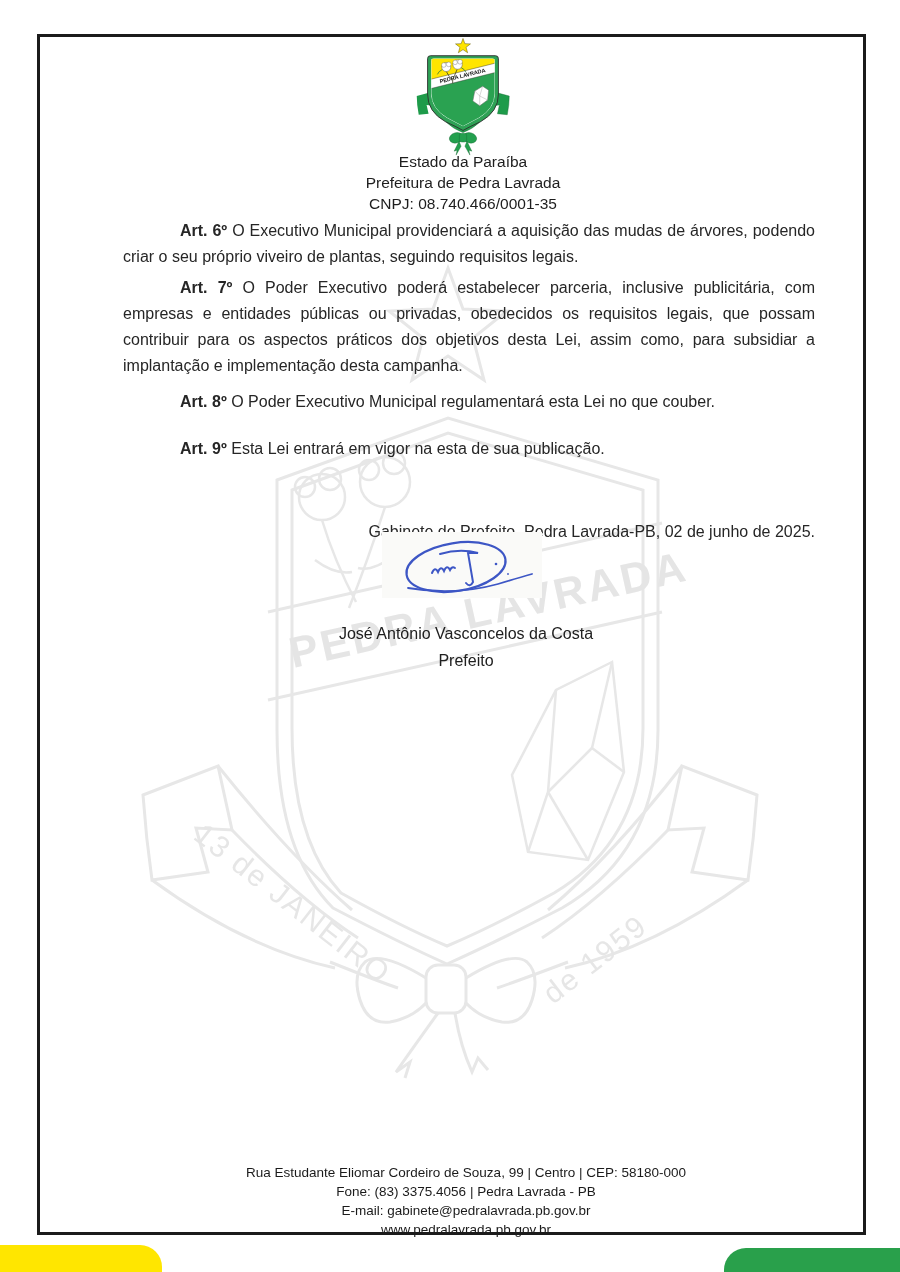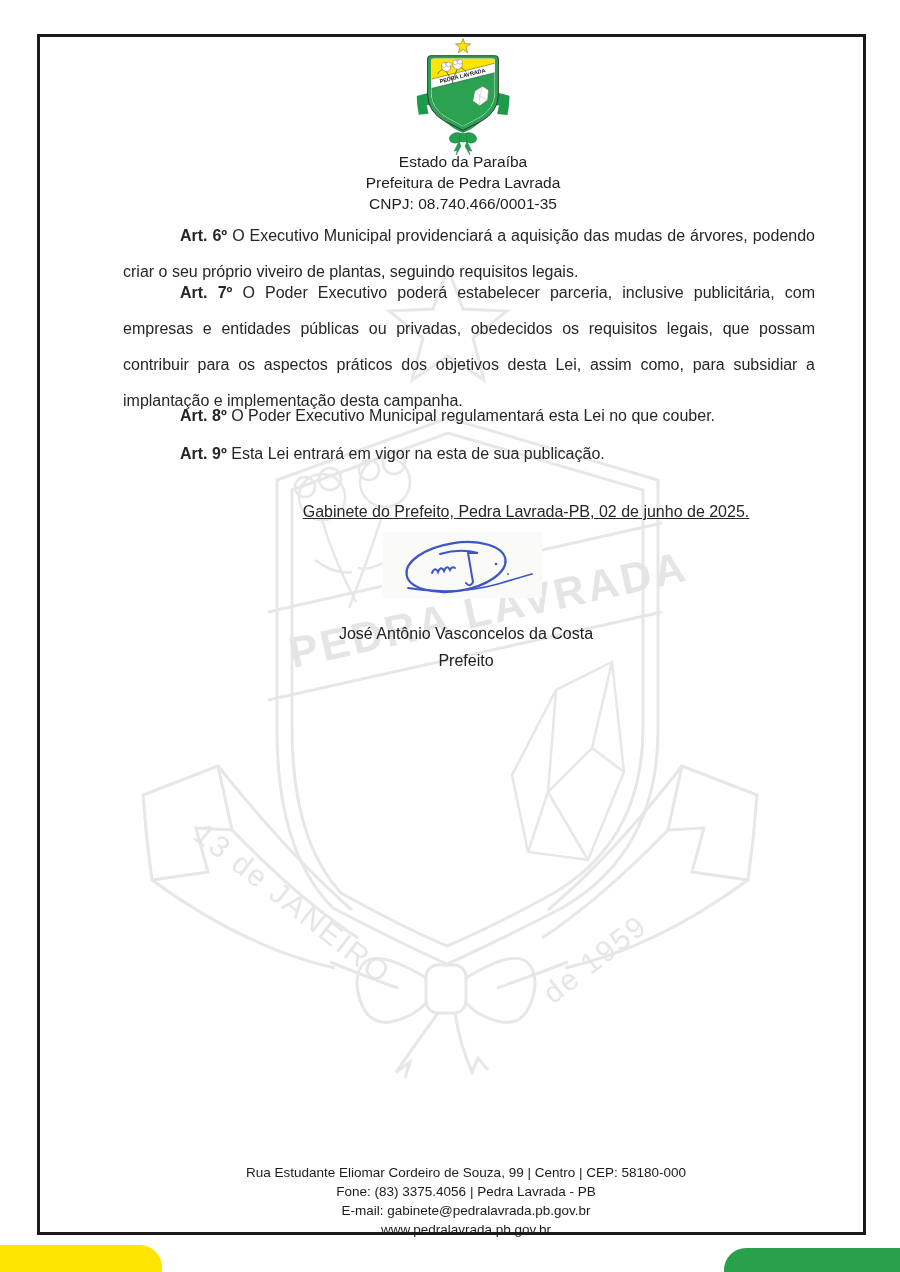--- a/index.html
+++ b/index.html
@@ -13,26 +13,26 @@
   }
   .watermark{position:absolute;left:0;top:0;width:900px;height:1272px;z-index:0;}
   .content{position:absolute;left:0;top:0;width:900px;height:1272px;z-index:1;}
   .crest{position:absolute;left:412px;top:37px;width:102px;height:122px;}
   .org{
     position:absolute;left:13px;top:151px;width:900px;text-align:center;
     font-size:15.5px;line-height:21px;color:#1e1e1e;
   }
   .body-text{position:absolute;left:123px;top:0;width:692px;}
   .para{
-    position:absolute;width:692px;margin:0;font-size:16px;line-height:36px;
+    position:absolute;width:692px;margin:0;font-size:16px;line-height:26px;
     text-align:justify;text-indent:57px;color:#262626;
   }
   .para b{font-weight:bold;}
-  .p6{top:218px;} .p7{top:275px;} .p8{top:398px;} .p9{top:436px;}
-  .dateline{top:494px;text-align:center;text-decoration:underline;}
+  .p6{top:218px;} .p7{top:275px;} .p8{top:389px;} .p9{top:436px;}
+  .dateline{top:519px;text-align:right;}
   .sig-wrap{position:absolute;left:380px;top:528px;width:170px;height:78px;}
   .name-block{
     position:absolute;left:16px;top:620px;width:900px;text-align:center;
     font-size:16px;line-height:27px;color:#202020;
   }
   .footer{
     position:absolute;left:16px;top:1163px;width:900px;text-align:center;
     font-size:13.5px;line-height:19px;color:#1b1b1b;
   }
   .accent-left{

